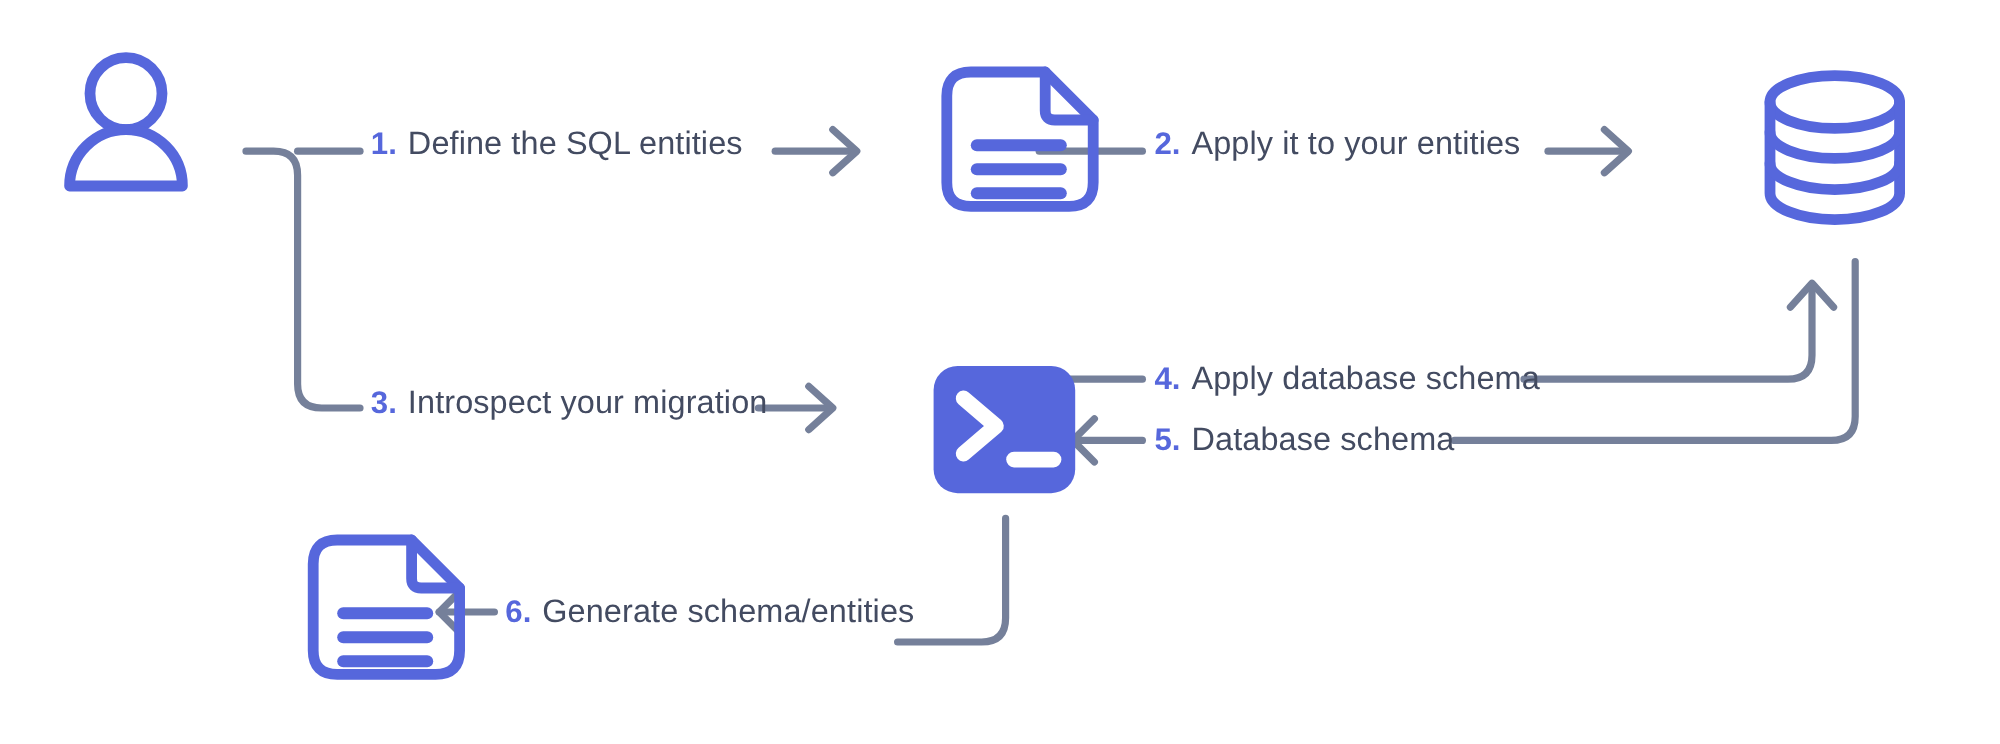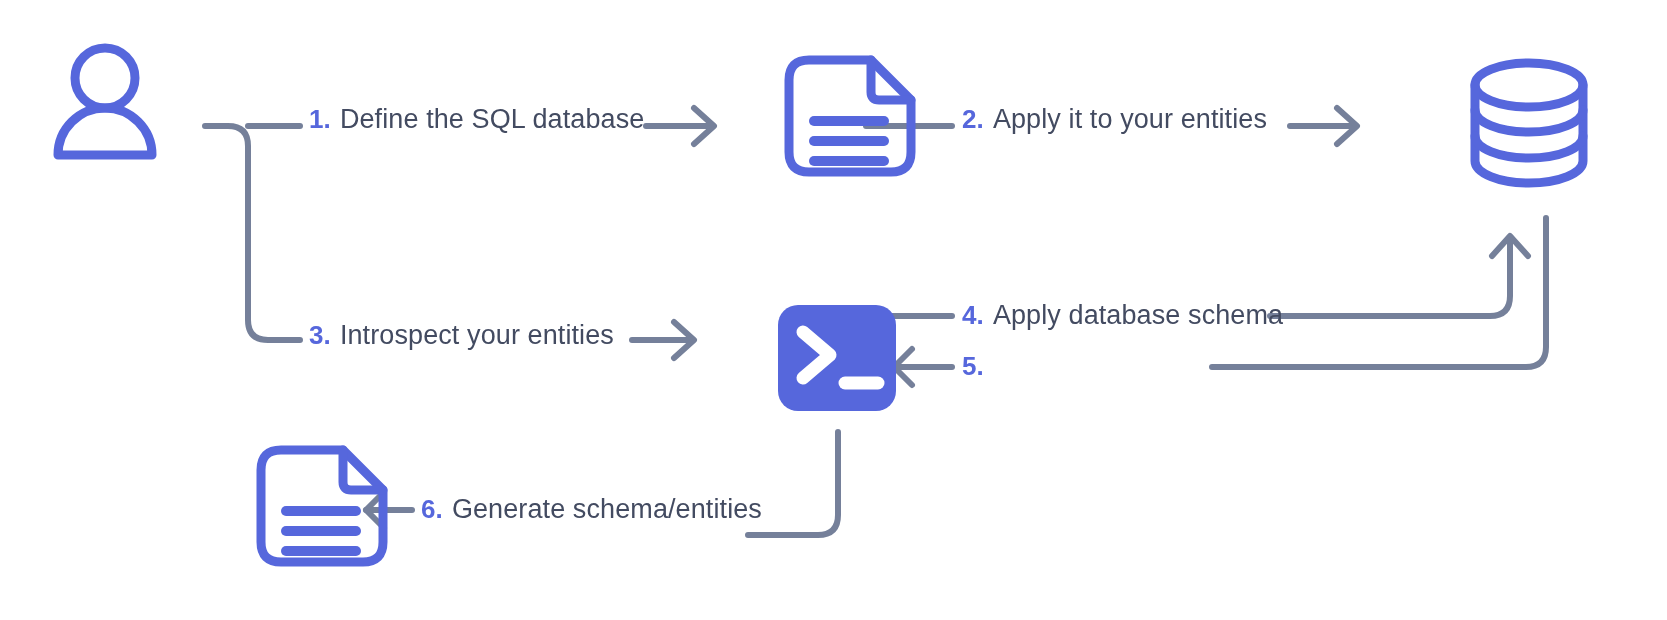--- a/index.html
+++ b/index.html
@@ -130,40 +130,41 @@
         <line x1="286" y1="511" x2="356" y2="511"></line>
         <line x1="286" y1="531" x2="356" y2="531"></line>
         <line x1="286" y1="551" x2="356" y2="551"></line>
       </g>
     </g>
 
   </svg>
 
   <div class="step-label" id="label-1">
     <span class="step-num">1.</span>
-    <span class="step-text">Define the SQL database</span>
+    <span class="step-text">Define the SQL entities</span>
   </div>
 
   <div class="step-label" id="label-2">
     <span class="step-num">2.</span>
     <span class="step-text">Apply it to your entities</span>
   </div>
 
   <div class="step-label" id="label-3">
     <span class="step-num">3.</span>
-    <span class="step-text">Introspect your entities</span>
+    <span class="step-text">Introspect your migration</span>
   </div>
 
   <div class="step-label" id="label-4">
     <span class="step-num">4.</span>
     <span class="step-text">Apply database schema</span>
   </div>
 
   <div class="step-label" id="label-5">
     <span class="step-num">5.</span>
+    <span class="step-text">Database schema</span>
   </div>
 
   <div class="step-label" id="label-6">
     <span class="step-num">6.</span>
     <span class="step-text">Generate schema/entities</span>
   </div>
 
 </div>
 
 </body></html>

